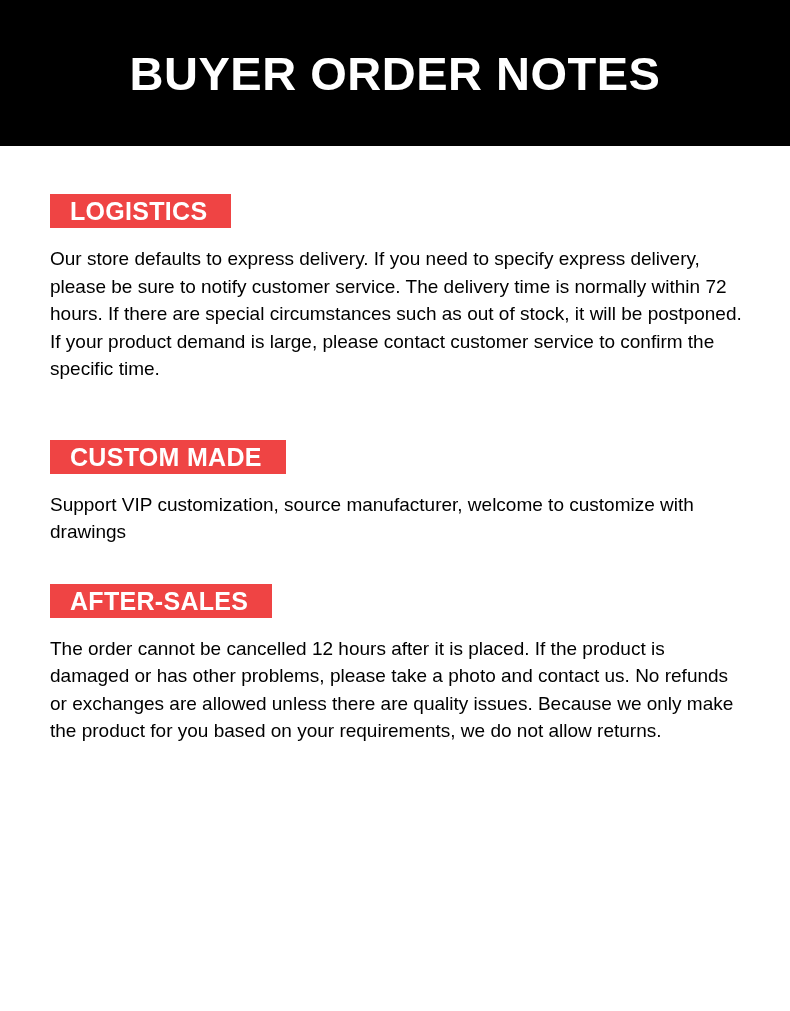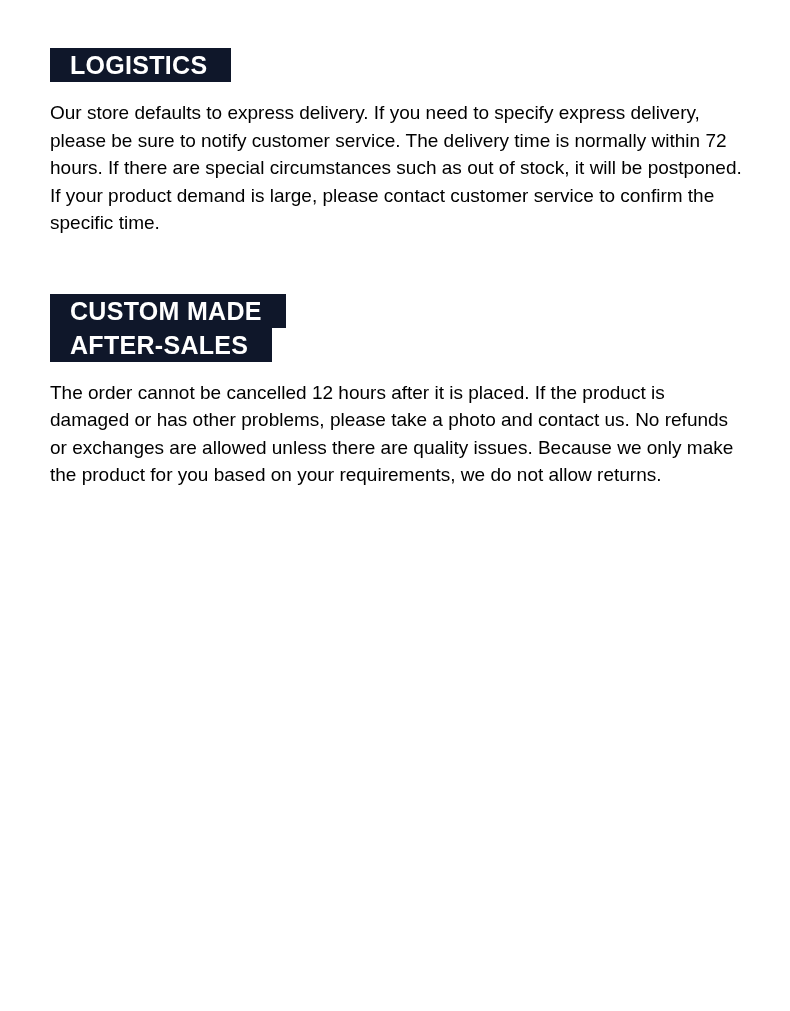--- a/index.html
+++ b/index.html
@@ -28,24 +28,24 @@
     font-weight: 700;
     letter-spacing: 0.5px;
     white-space: nowrap;
   }
   .content {
     padding: 48px 40px 0 50px;
   }
   .section { display: block; }
   .section.s2 { margin-top: 46px; }
   .section.s3 { margin-top: 57px; }
-  .section.s4 { }
+  .section.s4 { margin-top: 38px; }
   .section-label {
     display: inline-block;
-    background: #0f172a;
+    background: #ef4444;
     color: #ffffff;
     font-size: 25px;
     font-weight: 700;
     line-height: 34px;
     padding: 0 24px 0 20px;
     letter-spacing: 0.3px;
     white-space: nowrap;
   }
   .section-body {
     margin-top: 17px;
@@ -54,33 +54,37 @@
     font-size: 19px;
     line-height: 27.5px;
     letter-spacing: 0px;
   }
 </style>
 </head>
 <body>
 
 <div class="page">
 
+  <header class="banner">
+    <h1>BUYER ORDER NOTES</h1>
+  </header>
 
   <main class="content">
 
     <section class="section s1">
       <div class="section-label">LOGISTICS</div>
       <p class="section-body">Our store defaults to express delivery. If you need to specify express delivery, please be sure to notify customer service. The delivery time is normally within 72 hours. If there are special circumstances such as out of stock, it will be postponed. If your product demand is large, please contact customer service to confirm the specific time.</p>
     </section>
 
     <section class="section s2">
     </section>
 
     <section class="section s3">
       <div class="section-label">CUSTOM MADE</div>
+      <p class="section-body">Support VIP customization, source manufacturer, welcome to customize with drawings</p>
     </section>
 
     <section class="section s4">
       <div class="section-label">AFTER-SALES</div>
       <p class="section-body">The order cannot be cancelled 12 hours after it is placed. If the product is damaged or has other problems, please take a photo and contact us. No refunds or exchanges are allowed unless there are quality issues. Because we only make the product for you based on your requirements, we do not allow returns.</p>
     </section>
 
   </main>
 </div>
 

